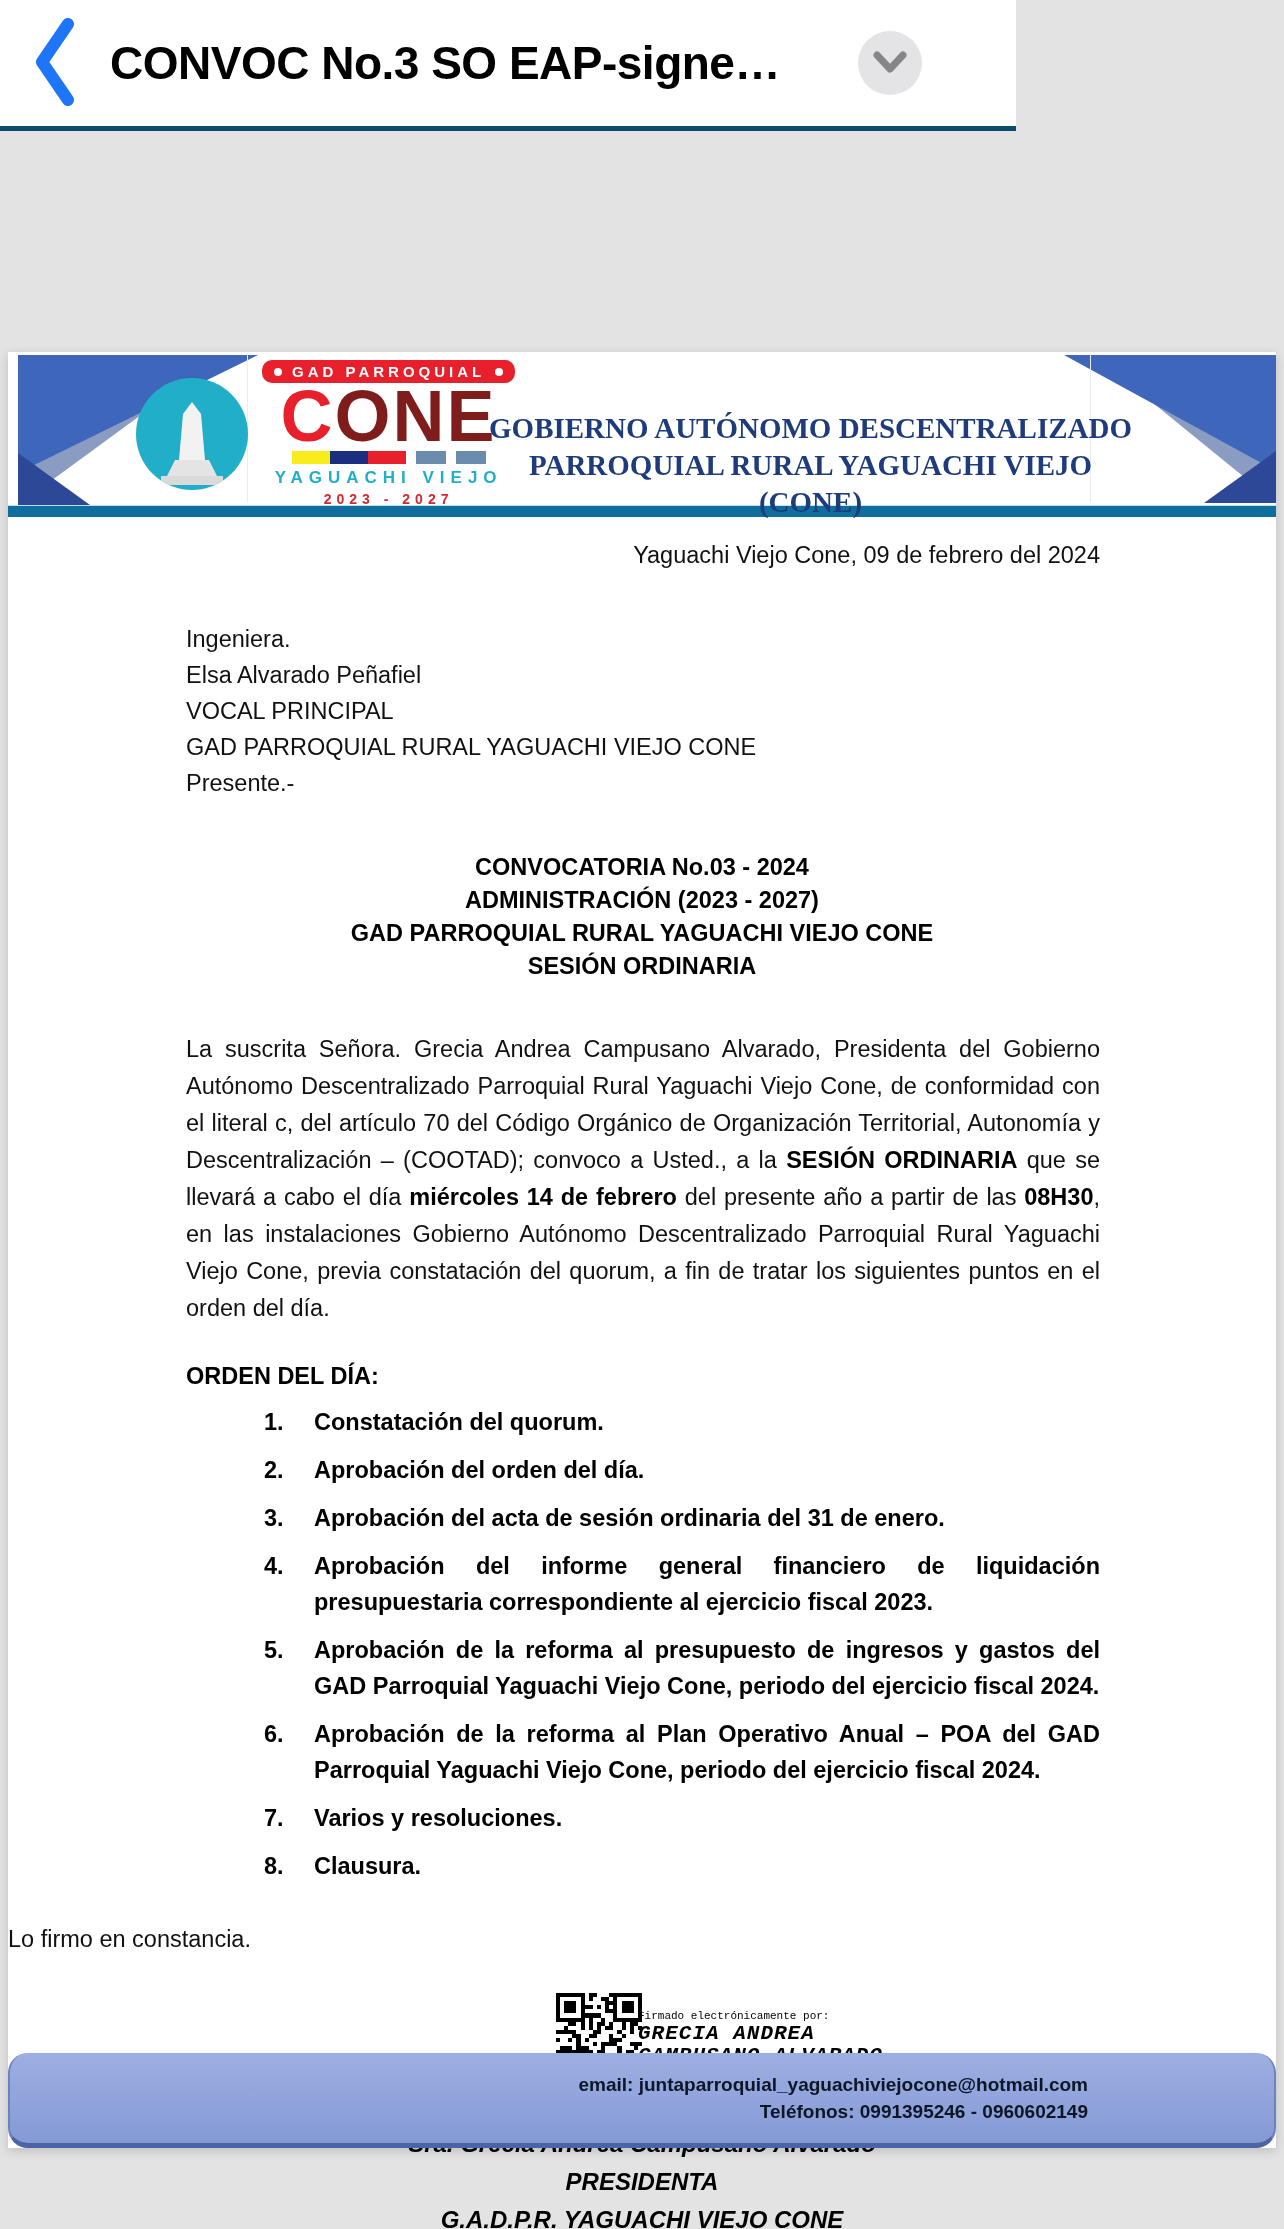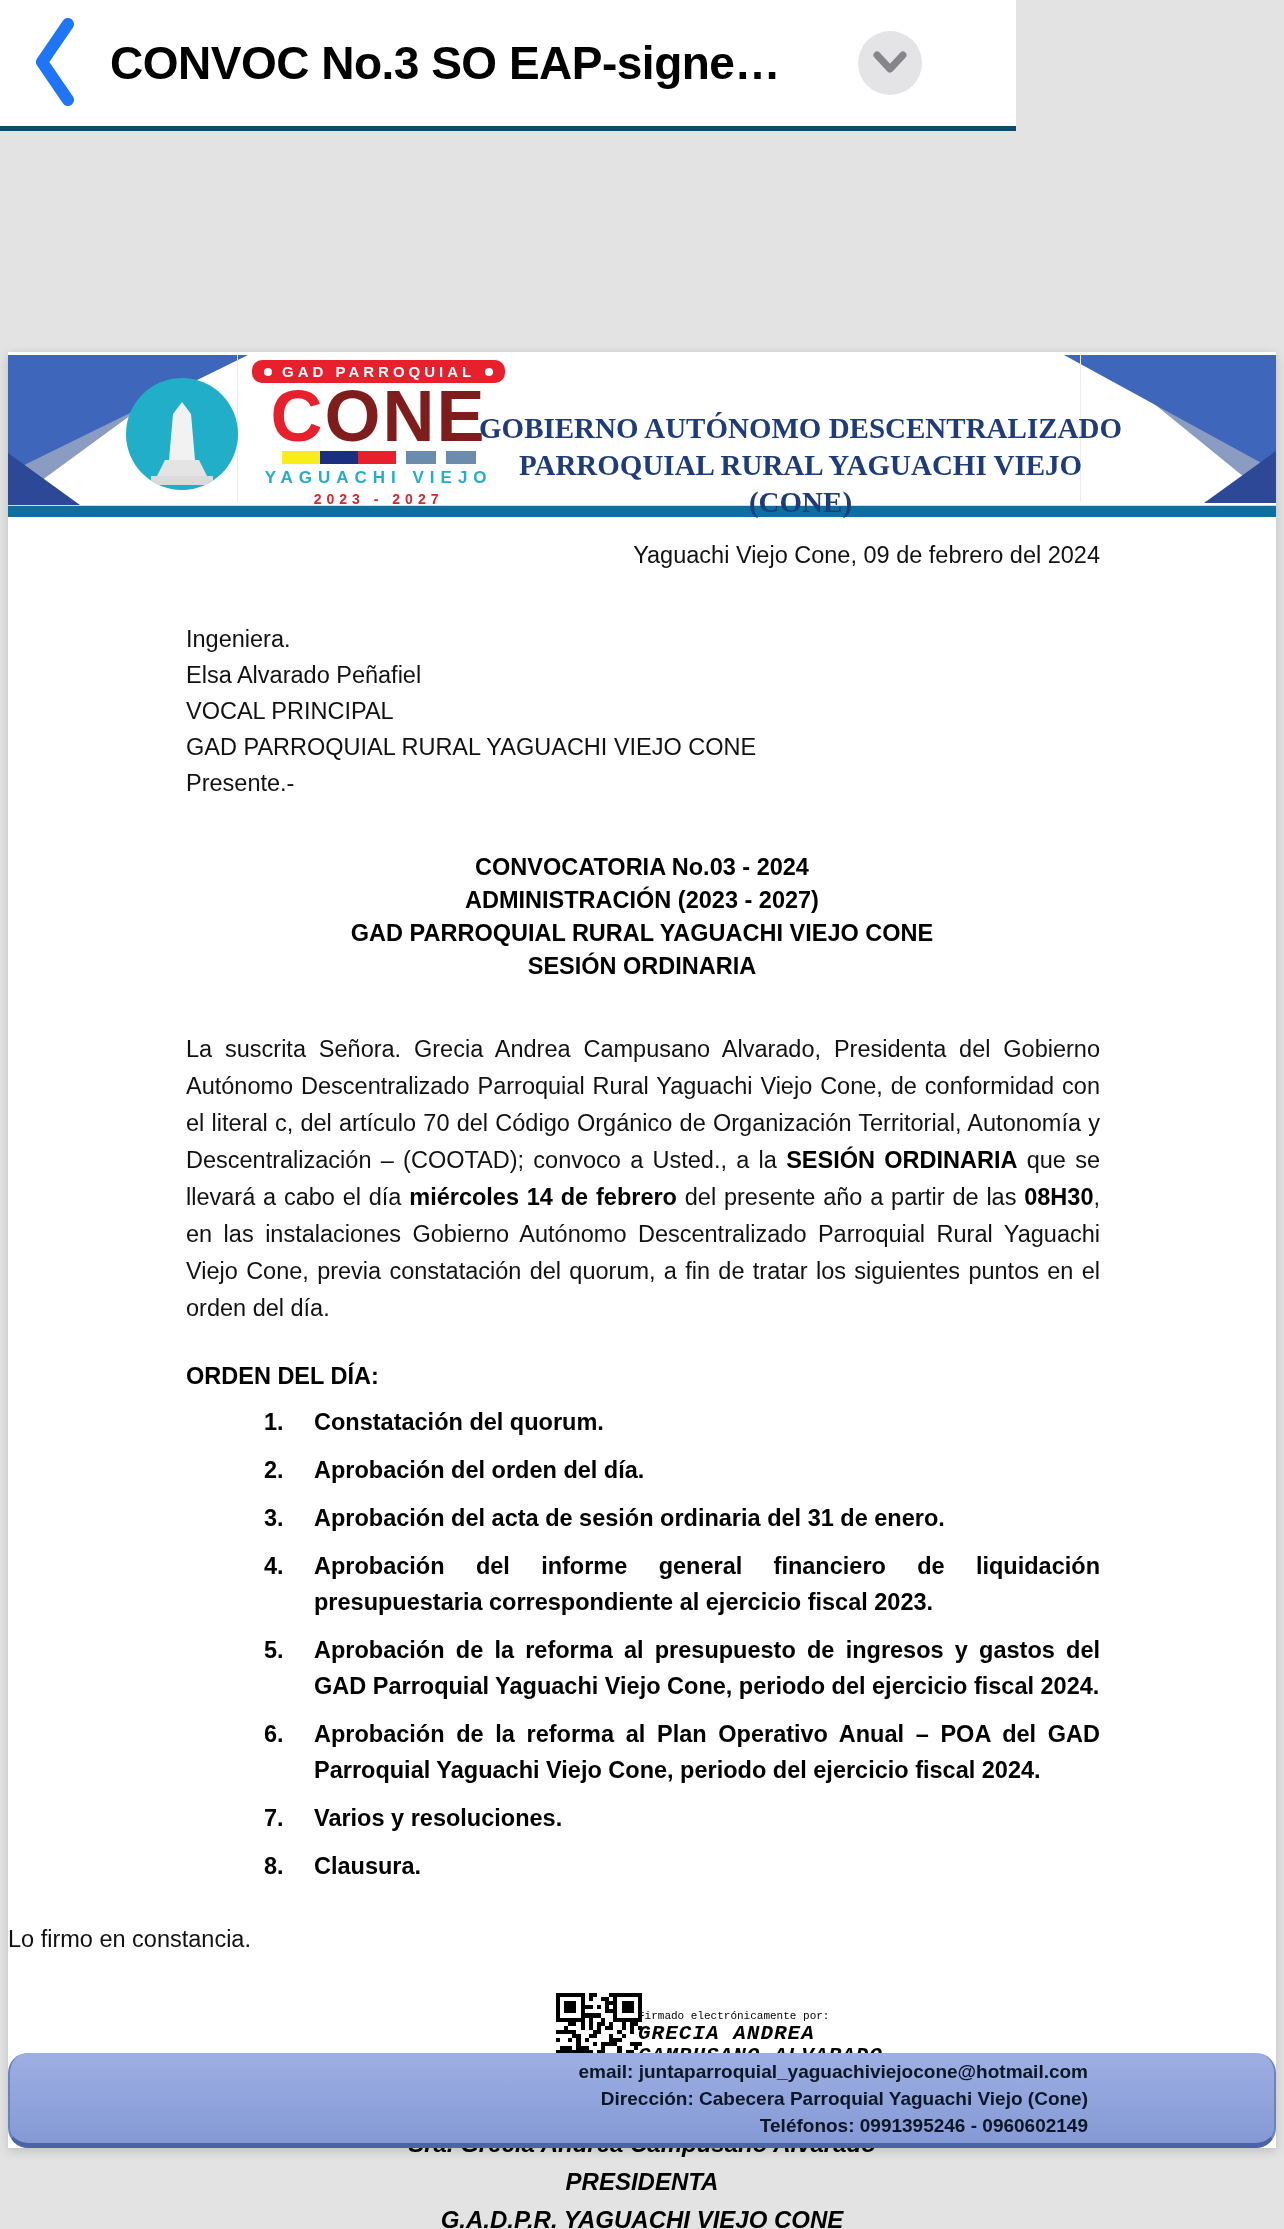--- a/index.html
+++ b/index.html
@@ -22,21 +22,21 @@
   .more-btn{
     position:absolute;right:94px;top:31px;width:64px;height:64px;border-radius:50%;
     background:#e4e4e6;display:flex;align-items:center;justify-content:center;border:none;cursor:pointer;padding:0;
   }
   
   .page{
     position:absolute;left:8px;top:352px;width:1268px;height:1796px;
     background:#ffffff;box-shadow:0 3px 10px rgba(0,0,0,0.16);
   }
   
-  .doc-header{position:relative;height:153px;background:#fff;}
+  .doc-header{position:relative;height:153px;background:#fff;margin-left:10px;}
   .corner-svg{position:absolute;top:3px;}
   .corner-left{left:0;}
   .corner-right{right:0;}
   .cell-line{position:absolute;top:3px;height:147px;width:1px;background:#ececec;}
   .logo{
     position:absolute;left:118px;top:8px;display:flex;align-items:center;gap:14px;
   }
   .logo-circle{
     width:112px;height:112px;border-radius:50%;background:#21aec8;
     display:flex;align-items:flex-end;justify-content:center;overflow:hidden;flex:0 0 auto;
@@ -451,17 +451,16 @@
   </div>
 
   <div class="signature">
     <div>Sra. Grecia Andrea Campusano Alvarado</div>
     <div>PRESIDENTA</div>
     <div>G.A.D.P.R. YAGUACHI VIEJO CONE</div>
   </div>
 
   <div class="doc-footer">
     <div>email: juntaparroquial_yaguachiviejocone@hotmail.com</div>
-    <div>Dirección: Cabecera Parroquial Yaguachi Viejo (Cone)</div>
     <div>Teléfonos: 0991395246 - 0960602149</div>
   </div>
 
 </div>
 
 </body></html>

